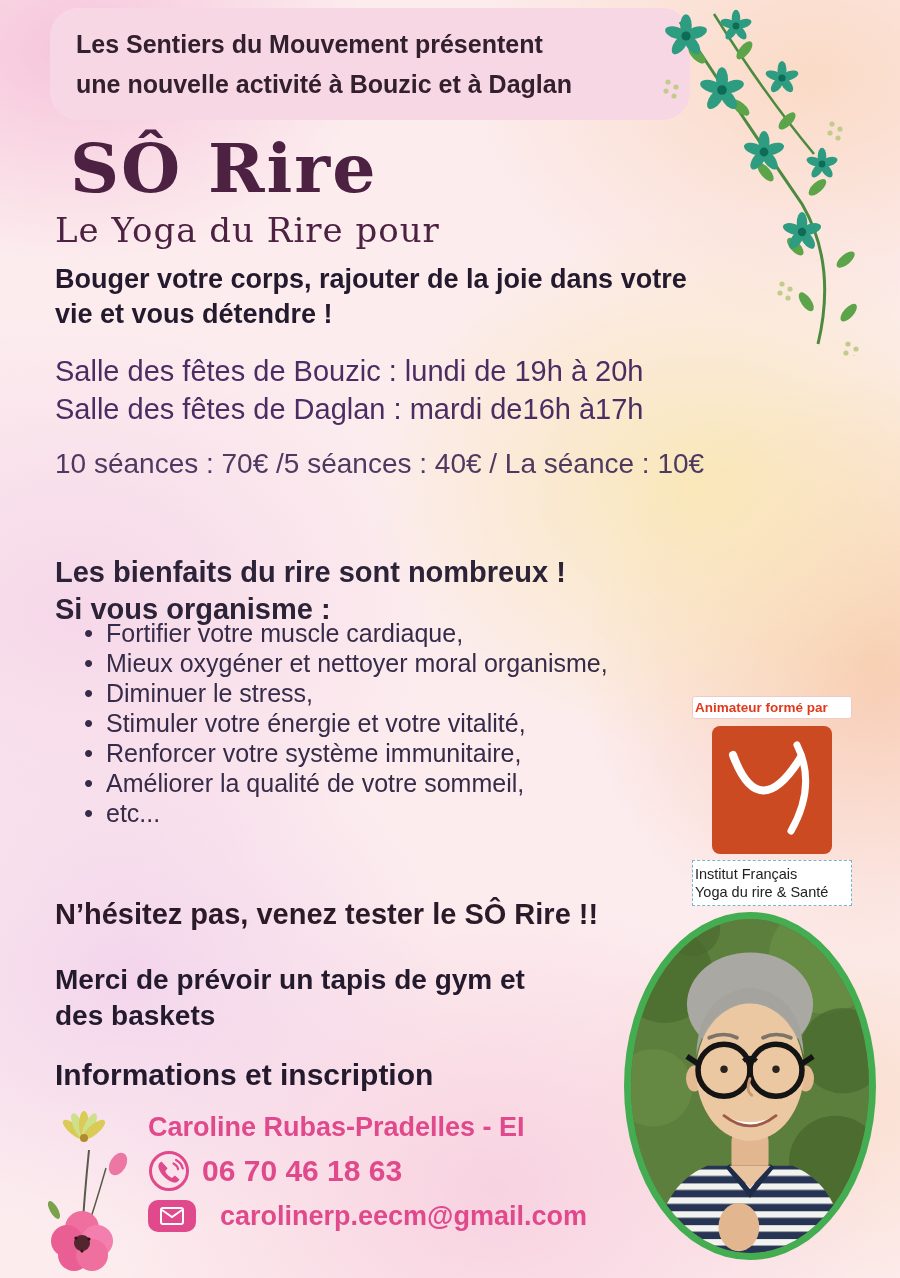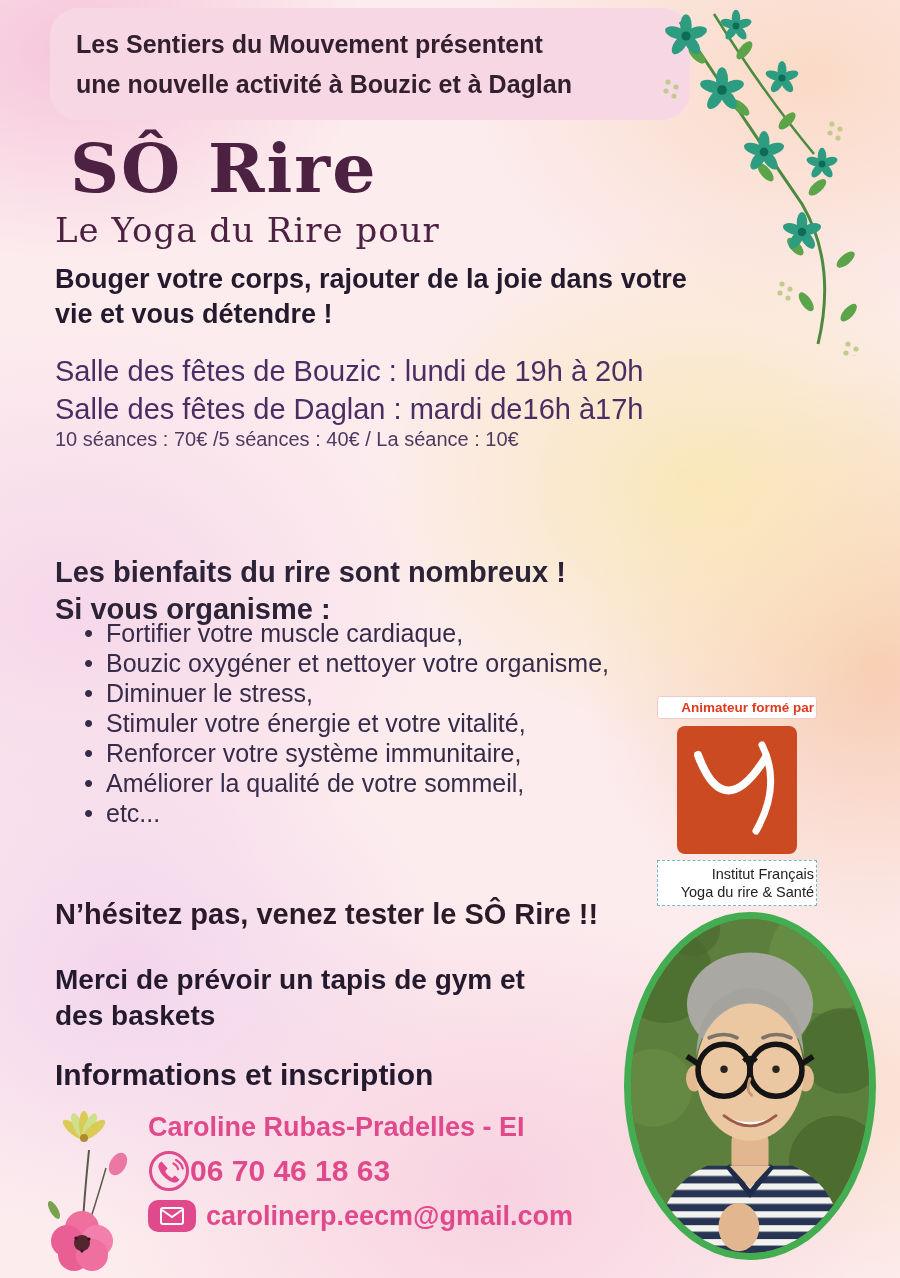--- a/index.html
+++ b/index.html
@@ -38,46 +38,46 @@
   }
   .subtitle {
     left: 55px; top: 210px; margin: 0;
     font-family: "DejaVu Serif", serif;
     font-size: 34px; font-weight: 400; letter-spacing: 1px;
     color: #4c2141;
   }
 
   .intro   { left: 55px; top: 262px; font-size: 27px; font-weight: bold; color: #241a2e; line-height: 1.3; }
   .schedule{ left: 55px; top: 352px; font-size: 29px; color: #4b2d63; line-height: 1.32; }
-  .pricing { left: 55px; top: 428px; font-size: 20px; color: #4e3960; }
+  .pricing { left: 55px; top: 448px; font-size: 28px; color: #4e3960; }
 
   .benefits-heading { left: 55px; top: 522px; font-size: 29px; font-weight: bold; color: #2c2338; line-height: 1.26; margin-top: 32px; }
   .benefits-list { left: 60px; top: 600px; margin: 18px; padding: 0; list-style: none; font-size: 25px; color: #362b48; width: 620px; }
   .benefits-list li { position: relative; padding-left: 28px; line-height: 30px; }
   .benefits-list li::before { content: "•"; position: absolute; left: 6px; font-size: 26px; }
 
-  .badge { left: 657px; top: 696px; width: 160px; text-align: right; }
+  .badge { left: 692px; top: 696px; width: 160px; text-align: left; }
   .badge-label {
     background: #fff; border: 1px solid #eecaca; border-radius: 3px;
     color: #e03a1e; font-size: 13.5px; font-weight: bold; padding: 3px 2px;
   }
   .badge-logo { display: block; margin: 6px auto 5px; }
   .badge-org {
     background: #fff; border: 1px dashed #79b7c7;
     color: #222; font-size: 14.5px; line-height: 1.25; padding: 4px 2px;
   }
 
   .cta  { left: 55px; top: 898px;  font-size: 29px; font-weight: bold; color: #2b1a28; }
   .bring{ left: 55px; top: 962px;  font-size: 28px; font-weight: bold; color: #241a2e; line-height: 1.3; }
   .info-heading { left: 55px; top: 1058px; font-size: 30px; font-weight: bold; color: #241a2e; }
 
   .contact-name { left: 148px; top: 1112px; font-size: 27px; font-weight: bold; color: #e0498b; }
-  .phone-row { left: 148px; top: 1150px; display: flex; align-items: center; gap: 0; }
+  .phone-row { left: 148px; top: 1150px; display: flex; align-items: center; gap: 12px; }
   .phone-number { font-size: 30px; font-weight: bold; color: #e0498b; }
-  .email-row { left: 148px; top: 1200px; display: flex; align-items: center; gap: 10px; }
+  .email-row { left: 148px; top: 1200px; display: flex; align-items: center; gap: 24px; }
   .email-pill {
     width: 48px; height: 32px; background: #e0498b; border-radius: 10px;
     display: flex; align-items: center; justify-content: center; flex: 0 0 auto;
   }
   .email-text { font-size: 27px; font-weight: bold; color: #e0498b; }
 
   .photo {
     left: 624px; top: 912px; width: 252px; height: 348px;
     border: 7px solid #44ad52; border-radius: 50%;
     overflow: hidden; background: #5d7f3e;
@@ -156,21 +156,21 @@
   </div>
 
   <div class="abs pricing">10 séances : 70€ /5 séances : 40€ / La séance : 10€</div>
 
   <div class="abs benefits-heading">
     <div>Les bienfaits du rire sont nombreux !</div>
     <div>Si vous organisme :</div>
   </div>
   <ul class="abs benefits-list">
     <li>Fortifier votre muscle cardiaque,</li>
-    <li>Bouzic oxygéner et nettoyer votre organisme,</li>
+    <li>Mieux oxygéner et nettoyer moral organisme,</li>
     <li>Diminuer le stress,</li>
     <li>Stimuler votre énergie et votre vitalité,</li>
     <li>Renforcer votre système immunitaire,</li>
     <li>Améliorer la qualité de votre sommeil,</li>
     <li>etc...</li>
   </ul>
 
   <div class="abs badge">
     <div class="badge-label">Animateur formé par</div>
     <svg class="badge-logo" width="122" height="130" viewBox="0 0 122 130">

